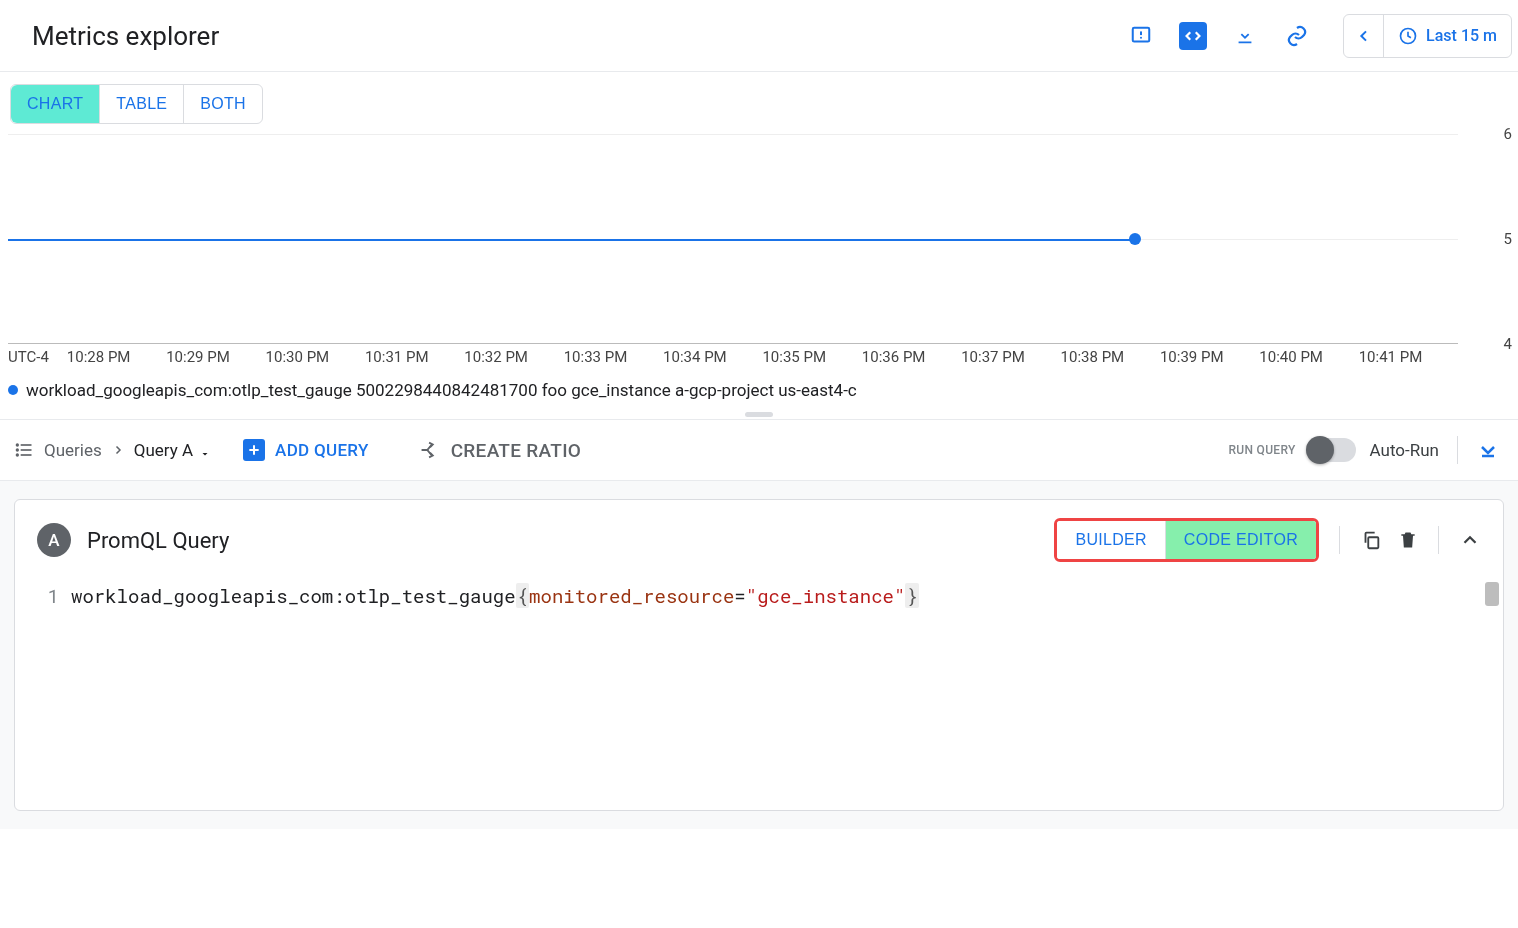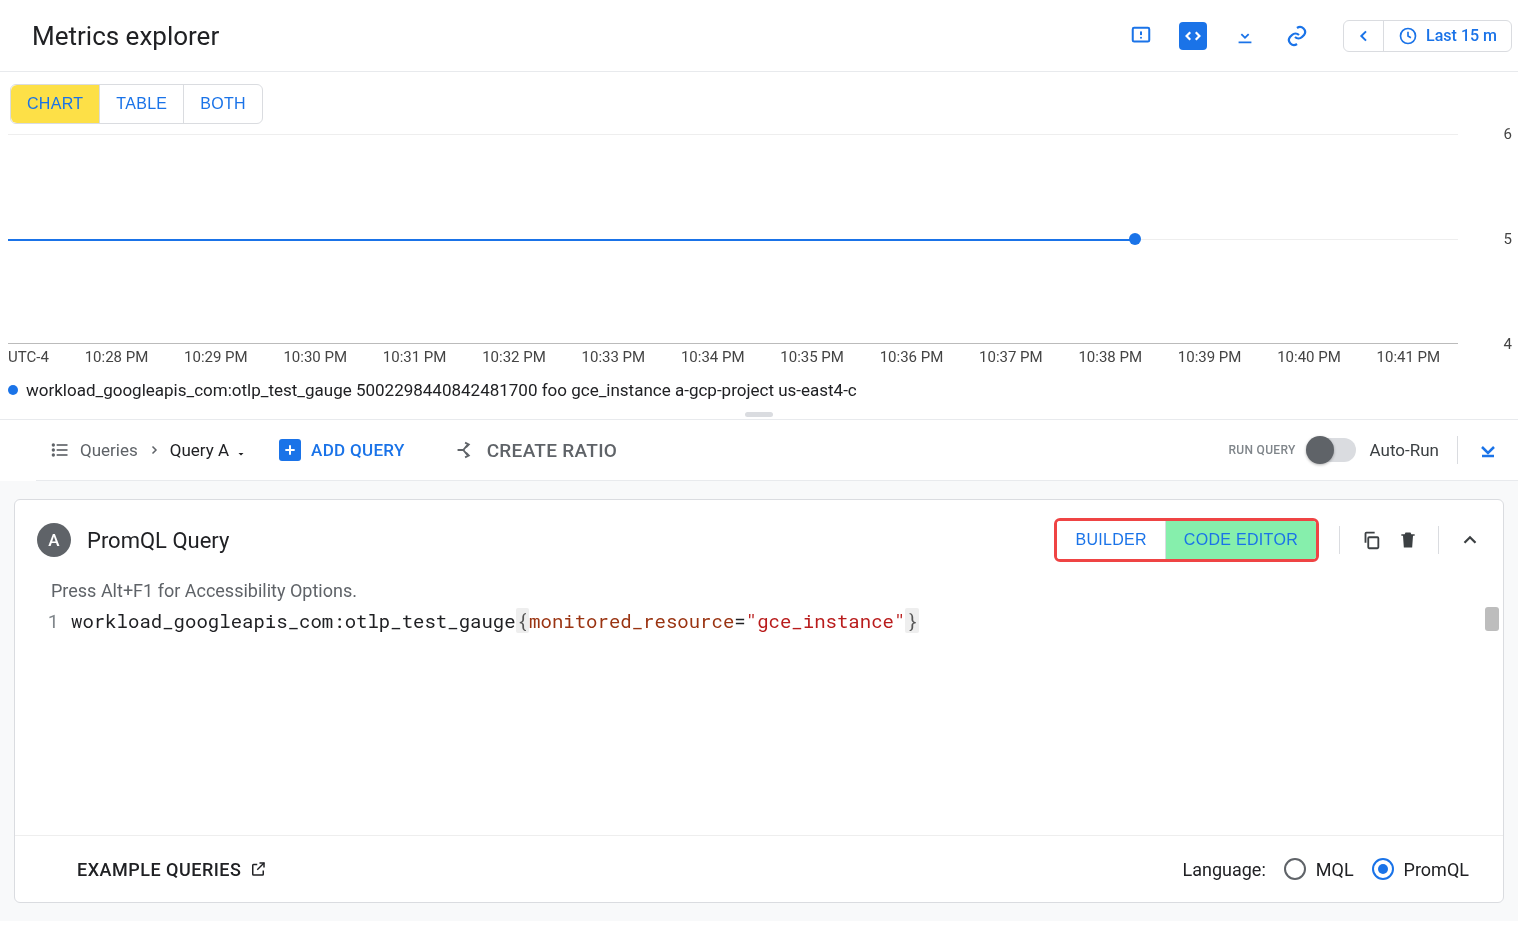--- a/index.html
+++ b/index.html
@@ -45,21 +45,21 @@
   }
   .icon-btn.filled {
     background: #1a73e8;
     color: #fff;
   }
   .time-btn-group {
     display: flex;
     align-items: center;
     border: 1px solid #dadce0;
     border-radius: 6px;
-    height: 32px;
+    height: 44px;
     margin-left: 8px;
   }
   .time-btn-group .chev {
     width: 40px;
     height: 100%;
     display:flex;align-items:center;justify-content:center;
     border-right:1px solid #dadce0;
     color:#1a73e8;
     cursor:pointer;
   }
@@ -84,21 +84,21 @@
     background:none;border:none;
     padding:10px 16px;
     font-size:16px;
     font-weight:500;
     color:#1a73e8;
     cursor:pointer;
     letter-spacing:.3px;
   }
   .view-tabs button:first-child { border-radius:6px 0 0 6px; }
   .view-tabs button:last-child  { border-radius:0 6px 6px 0; }
-  .view-tabs button.active { background:#fde047; }
+  .view-tabs button.active { background:#5eead4; }
   .view-tabs button + button { border-left:1px solid #dadce0; }
 
   
   .chart-wrap {
     position:relative;
     height:300px;
     margin-top:-18px;
   }
   .plot {
     position:absolute;
@@ -114,21 +114,21 @@
   .x-axis {
     position:absolute;
     left:8px; right:60px; bottom:40px;
     display:flex;
     gap:0;
     font-size:15px;
     color:#444;
   }
   .x-axis span { white-space:nowrap; }
   .x-axis .tz { margin-right:18px; }
-  .x-axis .xt { flex:1; text-align:center; }
+  .x-axis .xt { flex:1; text-align:left; }
   .line {
     position:absolute;
     left:0; right:0; top:50%;
     height:2px;
     background:#1a73e8;
   }
   .dot {
     position:absolute;
     width:12px;height:12px;border-radius:50%;
     background:#1a73e8;
@@ -158,21 +158,20 @@
   }
   .chart-section { border-bottom:1px solid #e8eaed; padding-bottom:2px;}
   .top-hr { border-top:1px solid #e8eaed; margin-top:-1px;}
 
   
   .query-bar {
     display:flex;align-items:center;
     padding:16px 18px 16px 14px;
     gap:14px;
     border-bottom:1px solid #e8eaed;
-    margin-left:36px;
   }
   .crumbs {
     display:flex;align-items:center;gap:10px;
     color:#5f6368;font-size:17px;
   }
   .crumbs .cur { color:#202124; display:flex;align-items:flex-end;gap:6px;}
   .add-query {
     display:flex;align-items:center;gap:10px;
     color:#1a73e8;font-weight:500;font-size:17px;cursor:pointer;letter-spacing:.3px;
     margin-left:18px;
@@ -435,47 +434,25 @@
           </svg>
       </span>
       <div class="vdiv"></div>
       <span class="card-icon">
         <svg width="22" height="22" viewBox="0 0 24 24" fill="none" stroke="currentColor" stroke-width="2.5">
             <polyline points="6 15 12 9 18 15"></polyline>
           </svg>
       </span>
     </div>
 
-    <div class="a11y-hint">Press Alt+F1 for Accessibility Options.</div>
 
     <div class="editor">
       <div class="gutter">
         <div>1</div>
       </div>
       <div class="code-line">
         <span>workload_googleapis_com:otlp_test_gauge</span><span class="tok-brace">{</span><span class="tok-label">monitored_resource</span><span>=</span><span class="tok-string">"gce_instance"</span><span class="tok-brace">}</span>
       </div>
       <div class="scroll-thumb-v"></div>
     </div>
 
-    <div class="card-footer">
-      <div class="example-q">
-        <span>EXAMPLE QUERIES</span>
-        <svg width="18" height="18" viewBox="0 0 24 24" fill="none" stroke="currentColor" stroke-width="2">
-            <path d="M14 4h6v6"></path>
-            <path d="M20 4l-9 9"></path>
-            <path d="M19 14v5a1 1 0 0 1-1 1H6a1 1 0 0 1-1-1V7a1 1 0 0 1 1-1h5"></path>
-          </svg>
-      </div>
-      <div class="lang">
-        <span>Language:</span>
-        <label class="lang-item">
-          <span class="radio"></span>
-          <span>MQL</span>
-        </label>
-        <label class="lang-item">
-          <span class="radio checked"></span>
-          <span>PromQL</span>
-        </label>
-      </div>
-    </div>
   </div>
 </div>
 
 </body></html>

